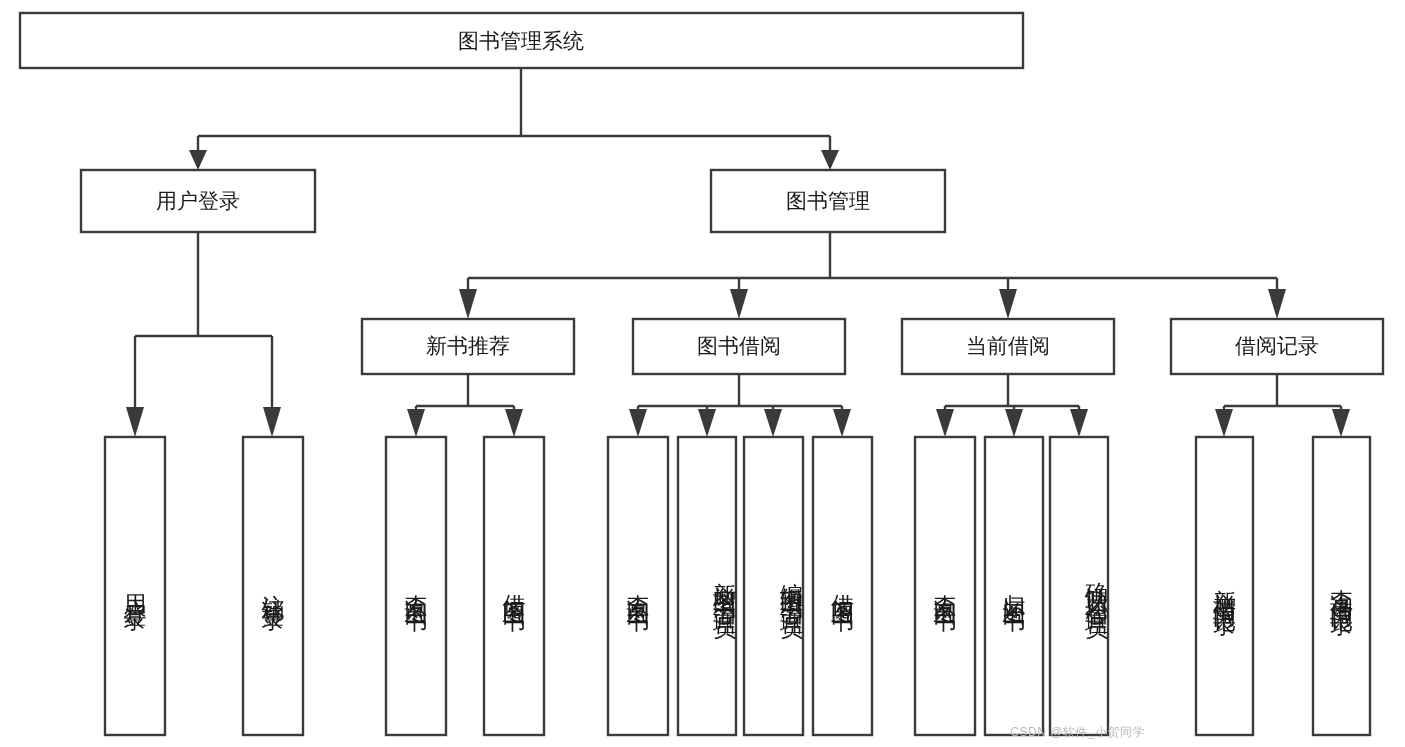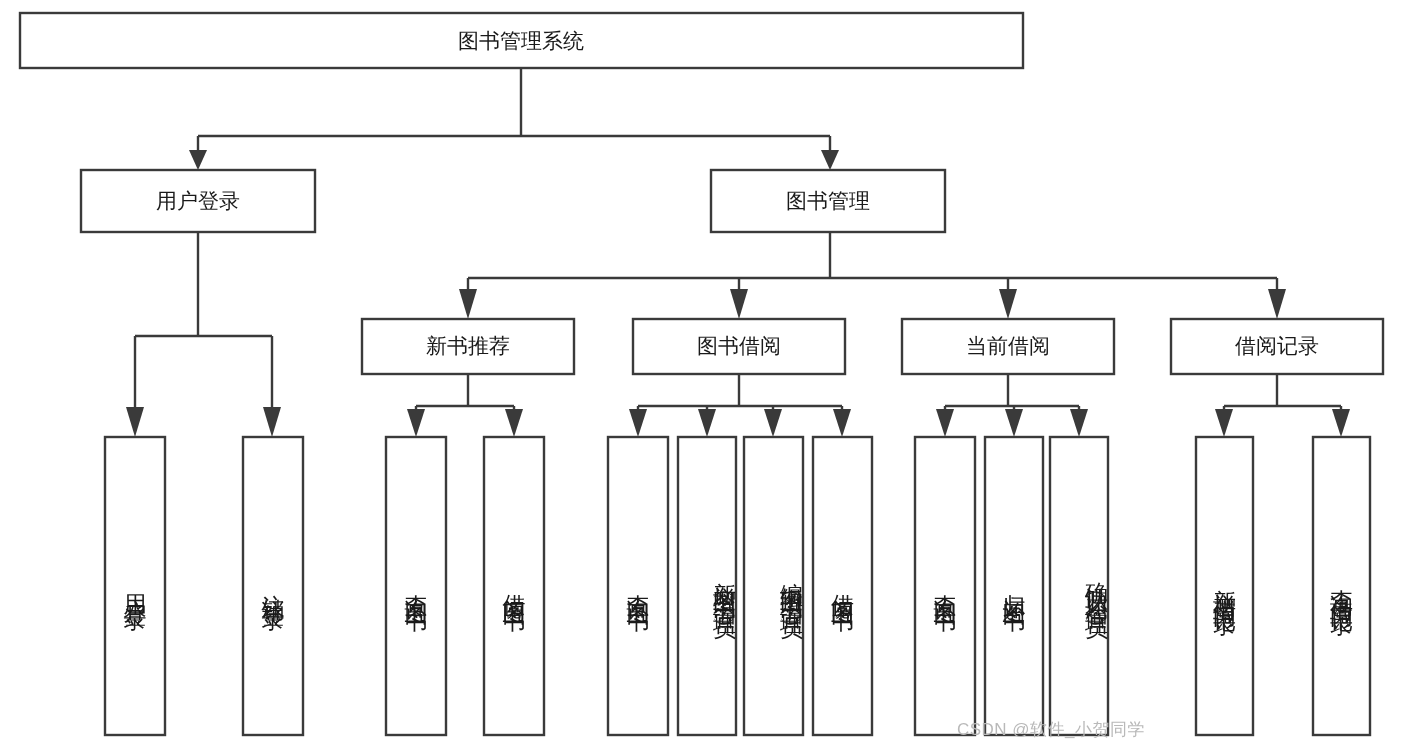--- a/index.html
+++ b/index.html
@@ -59,21 +59,21 @@
     letter-spacing: 5px;
     white-space: nowrap;
     text-align: left;
     pointer-events: none;
   }
   .watermark {
     position: absolute;
     right: 12px;
     bottom: 6px;
     font-family: "Liberation Sans", "DejaVu Sans", sans-serif;
-    font-size: 17px;
+    font-size: 12px;
     color: #b9b9b9;
     white-space: nowrap;
     letter-spacing: 0.5px;
   }
 </style>
 </head>
 <body>
 
 <div id="diagram-root">
 

